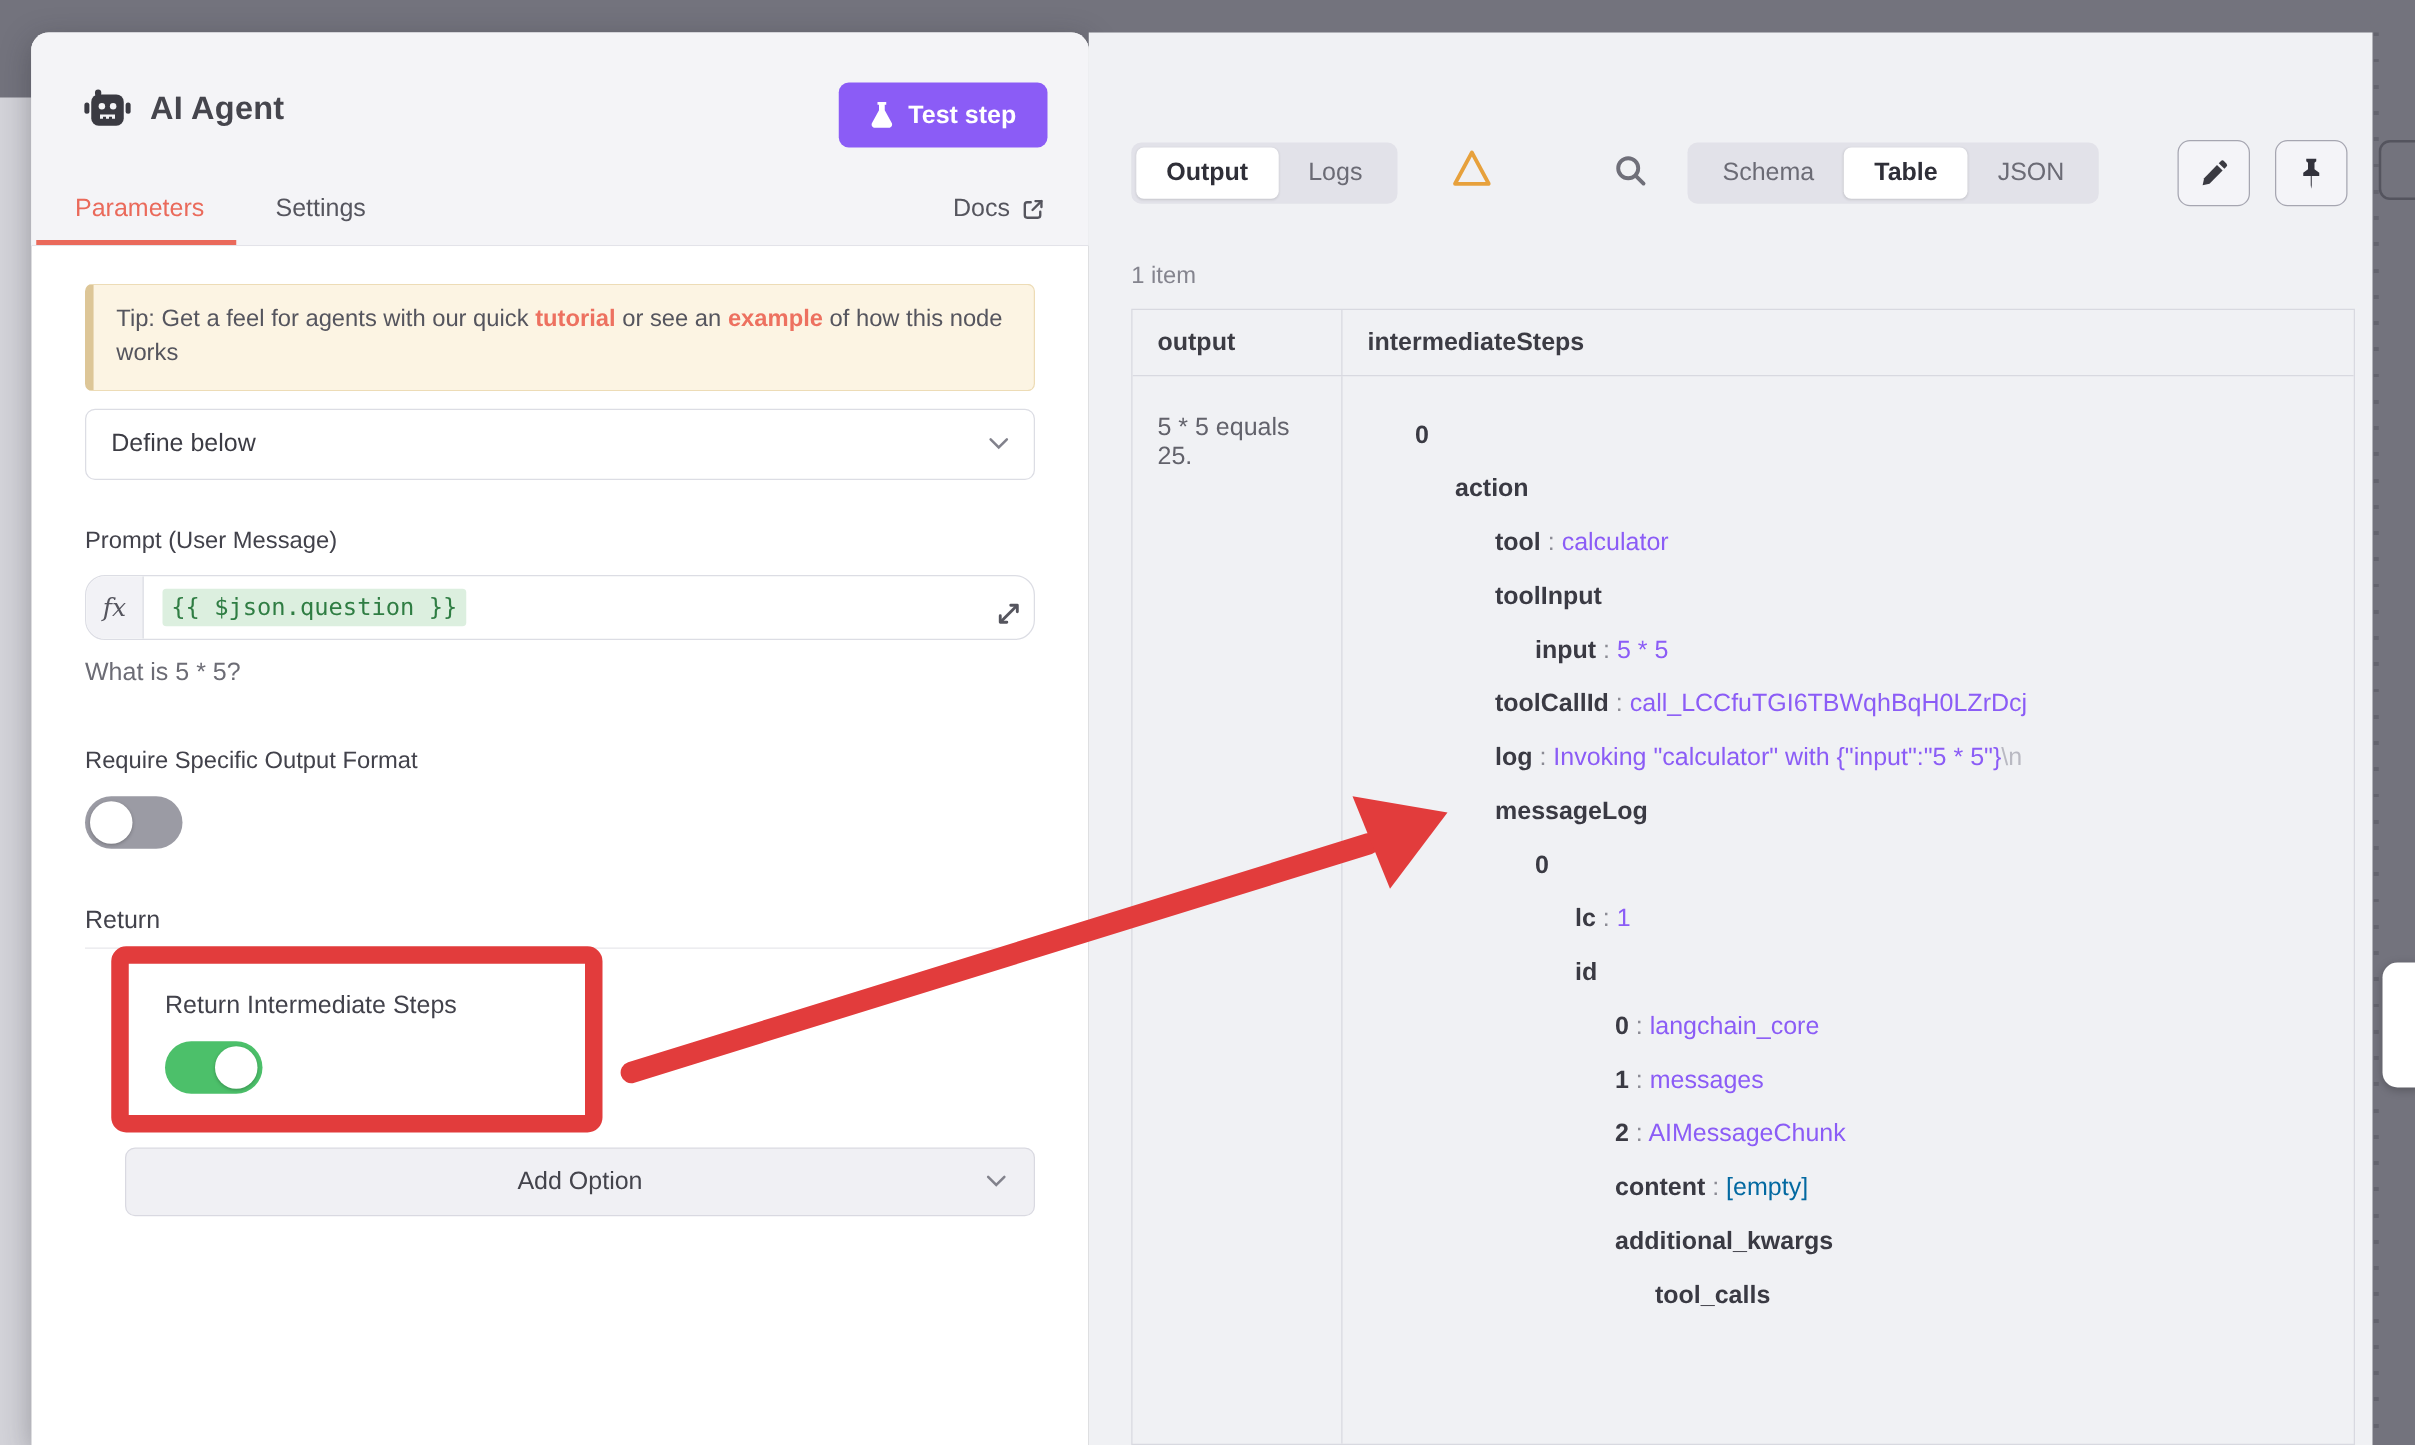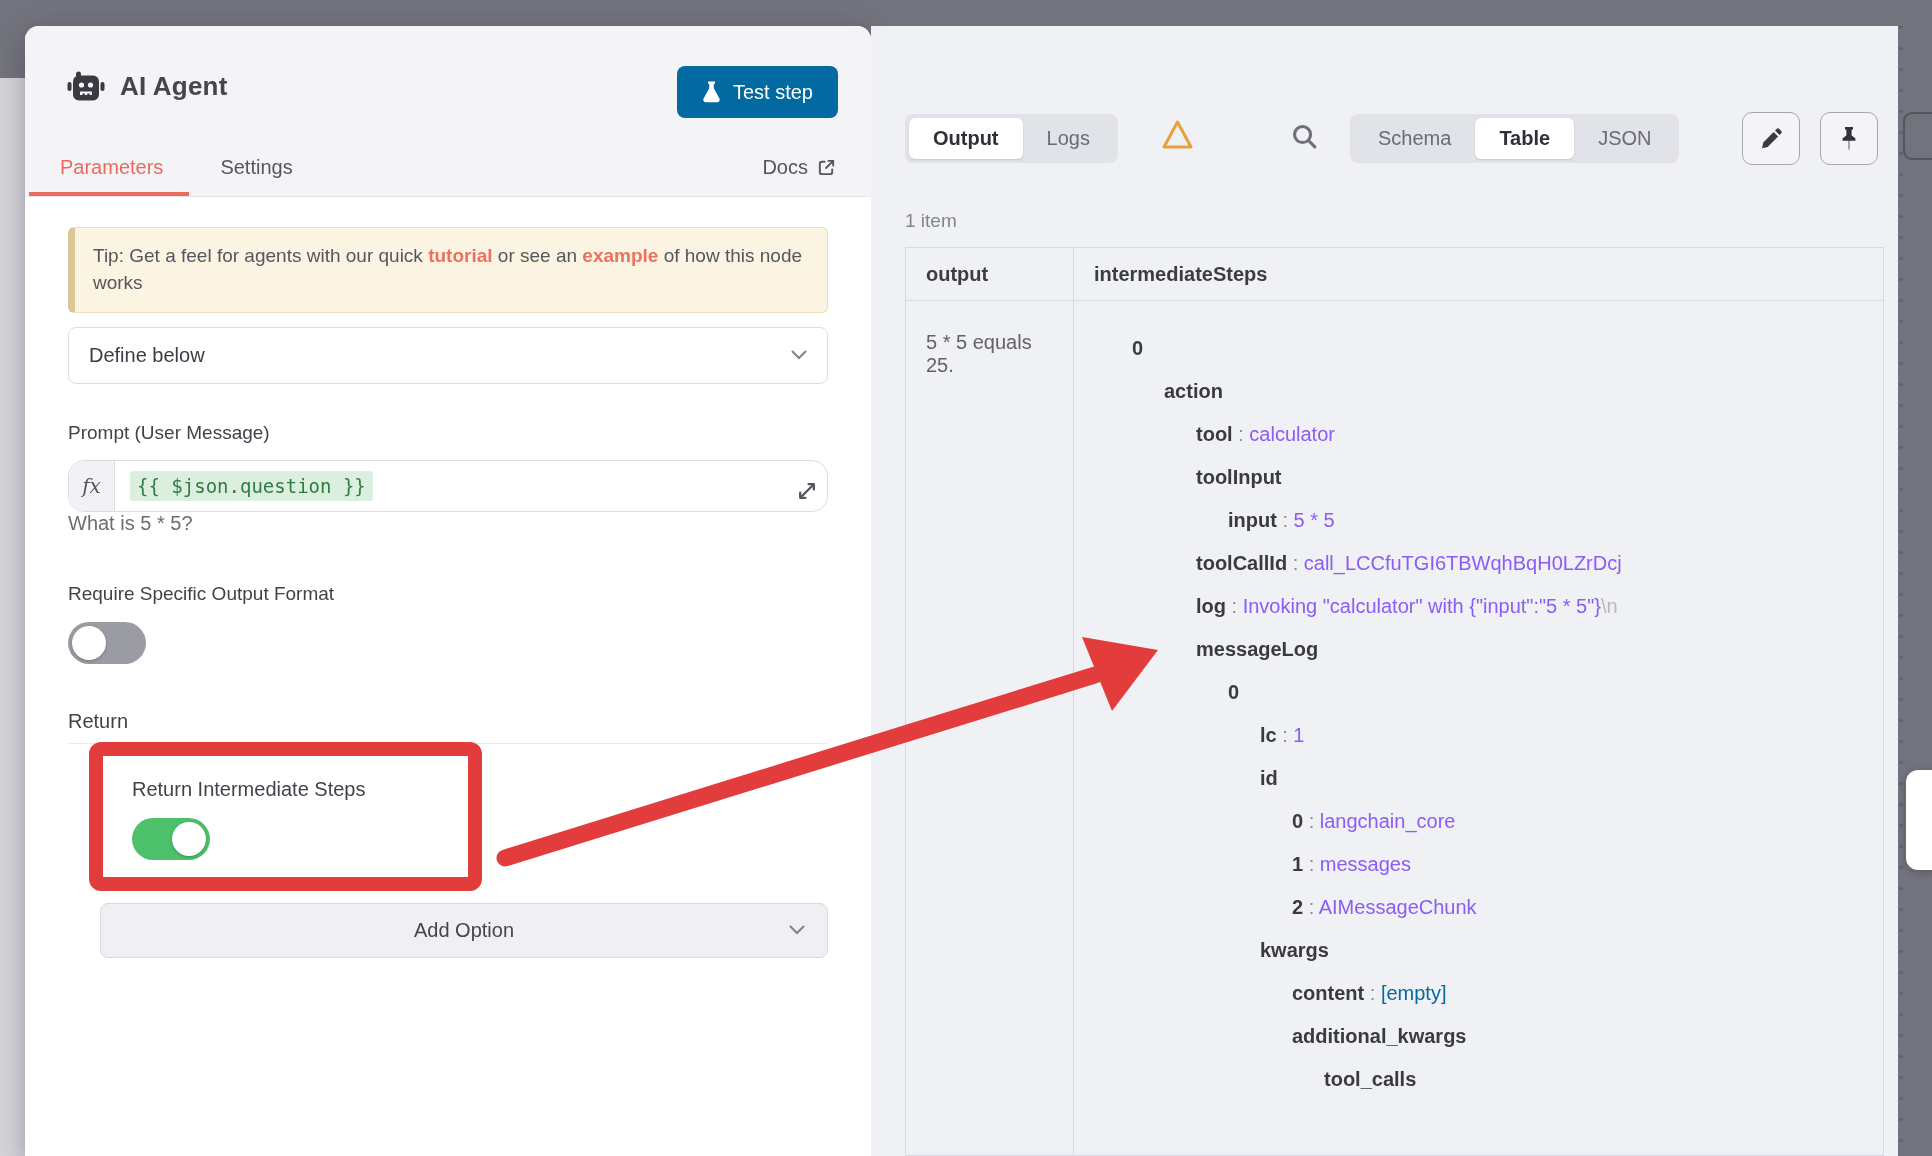--- a/index.html
+++ b/index.html
@@ -22,22 +22,22 @@
     background:#fff; border-radius:12px 0 0 12px; box-shadow:0 2px 8px rgba(0,0,0,.25); }
 
   
   .card { position:absolute; left:25px; top:26px; width:846px; height:1130px;
     background:#fff; border-radius:14px 14px 0 0; box-shadow:0 6px 24px rgba(40,40,50,.35); }
   .card-header { position:relative; height:171px; background:#f4f4f7;
     border-radius:14px 14px 0 0; border-bottom:1px solid #e3e3e9; }
   .title-row { display:flex; align-items:center; gap:15px; padding:44px 0 0 42px; }
   .node-title { font-size:26px; font-weight:700; color:#45454d; letter-spacing:.2px; }
   .test-btn { position:absolute; right:33px; top:40px; height:52px; padding:0 25px;
-    display:flex; align-items:center; gap:12px; background:#0369a1; border:none;
-    border-radius:8px; color:#fff; font-size:20px; font-family:inherit; cursor:pointer; }
+    display:flex; align-items:center; gap:12px; background:#8b5cf6; border:none;
+    border-radius:8px; color:#fff; font-size:20px; font-family:inherit; cursor:pointer;font-weight:bold; }
   .tabs-row { position:absolute; left:0; right:0; bottom:0; display:flex; align-items:flex-end;
     gap:57px; padding:0 35px; font-size:20px; }
   .tab { padding-bottom:17px; color:#55555e; cursor:pointer; }
   .tab.active { color:#ea6a5b; position:relative; }
   .tab.active::after { content:""; position:absolute; left:-31px; right:-26px; bottom:0;
     height:4px; background:#ea6a5b; }
   .docs-link { margin-left:auto; display:flex; align-items:center; gap:9px;
     padding-bottom:17px; color:#55555e; cursor:pointer; }
 
   .card-body { padding:0 43px; }
@@ -55,21 +55,21 @@
   .fx-field { margin-top:16px; display:flex; height:52px; border:1px solid #dcdde4;
     border-radius:16px; overflow:hidden; position:relative; background:#fff; }
   .fx-tag { width:46px; flex:none; background:#f2f2f6; border-right:1px solid #dcdde4;
     display:flex; align-items:center; justify-content:center;
     font-family:"DejaVu Serif", serif; font-style:italic; font-size:20px; color:#55555e; }
   .fx-expr { flex:1; display:flex; align-items:center; padding-left:15px;
     font-family:"DejaVu Sans Mono", monospace; font-size:19px; }
   .fx-expr .hl { background:#dcefdf; color:#2f7d43; padding:4px 7px; border-radius:3px; }
   .expand-ic { position:absolute; right:10px; bottom:9px; cursor:pointer; }
 
-  .preview-text { font-size:20px; color:#6c6c75; }
+  .preview-text { margin-top:15px; font-size:20px; color:#6c6c75; }
 
   .require-label { margin-top:48px; }
   .toggle { position:relative; width:78px; height:42px; border-radius:21px; cursor:pointer; }
   .toggle .knob { position:absolute; top:4px; width:34px; height:34px; border-radius:50%;
     background:#fff; box-shadow:0 1px 3px rgba(0,0,0,.25); }
   .toggle.off { background:#9b9ba4; margin-top:17px; }
   .toggle.off .knob { left:4px; }
   .toggle.on { background:#4cc06a; }
   .toggle.on .knob { right:4px; }
 
@@ -290,21 +290,20 @@
           <div class="tree-row" style="padding-left: 134px;"><span class="tree-key">input</span><span class="tree-sep"> : </span><span class="tree-val">5 * 5</span></div>
           <div class="tree-row" style="padding-left: 102px;"><span class="tree-key">toolCallId</span><span class="tree-sep"> : </span><span class="tree-val">call_LCCfuTGI6TBWqhBqH0LZrDcj</span></div>
           <div class="tree-row" style="padding-left: 102px;"><span class="tree-key">log</span><span class="tree-sep"> : </span><span class="tree-val">Invoking "calculator" with {"input":"5 * 5"}</span><span class="tree-suffix">\n</span></div>
           <div class="tree-row" style="padding-left: 102px;"><span class="tree-key">messageLog</span></div>
           <div class="tree-row" style="padding-left: 134px;"><span class="tree-key">0</span></div>
           <div class="tree-row" style="padding-left: 166px;"><span class="tree-key">lc</span><span class="tree-sep"> : </span><span class="tree-val">1</span></div>
           <div class="tree-row" style="padding-left: 166px;"><span class="tree-key">id</span></div>
           <div class="tree-row" style="padding-left: 198px;"><span class="tree-key">0</span><span class="tree-sep"> : </span><span class="tree-val">langchain_core</span></div>
           <div class="tree-row" style="padding-left: 198px;"><span class="tree-key">1</span><span class="tree-sep"> : </span><span class="tree-val">messages</span></div>
           <div class="tree-row" style="padding-left: 198px;"><span class="tree-key">2</span><span class="tree-sep"> : </span><span class="tree-val">AIMessageChunk</span></div>
-          <div class="tree-row" style="padding-left: 166px;"><span class="tree-key">kwargs</span></div>
           <div class="tree-row" style="padding-left: 198px;"><span class="tree-key">content</span><span class="tree-sep"> : </span><span class="tree-val empty">[empty]</span></div>
           <div class="tree-row" style="padding-left: 198px;"><span class="tree-key">additional_kwargs</span></div>
           <div class="tree-row" style="padding-left: 230px;"><span class="tree-key">tool_calls</span></div>
         </div>
     </div>
   </div>
 </div>
 
 <svg class="anno-svg" width="1932" height="1156" viewBox="0 0 1932 1156">
   <line x1="505" y1="858" x2="1095" y2="675" stroke="#e23c3c" stroke-width="17" stroke-linecap="round"></line>

